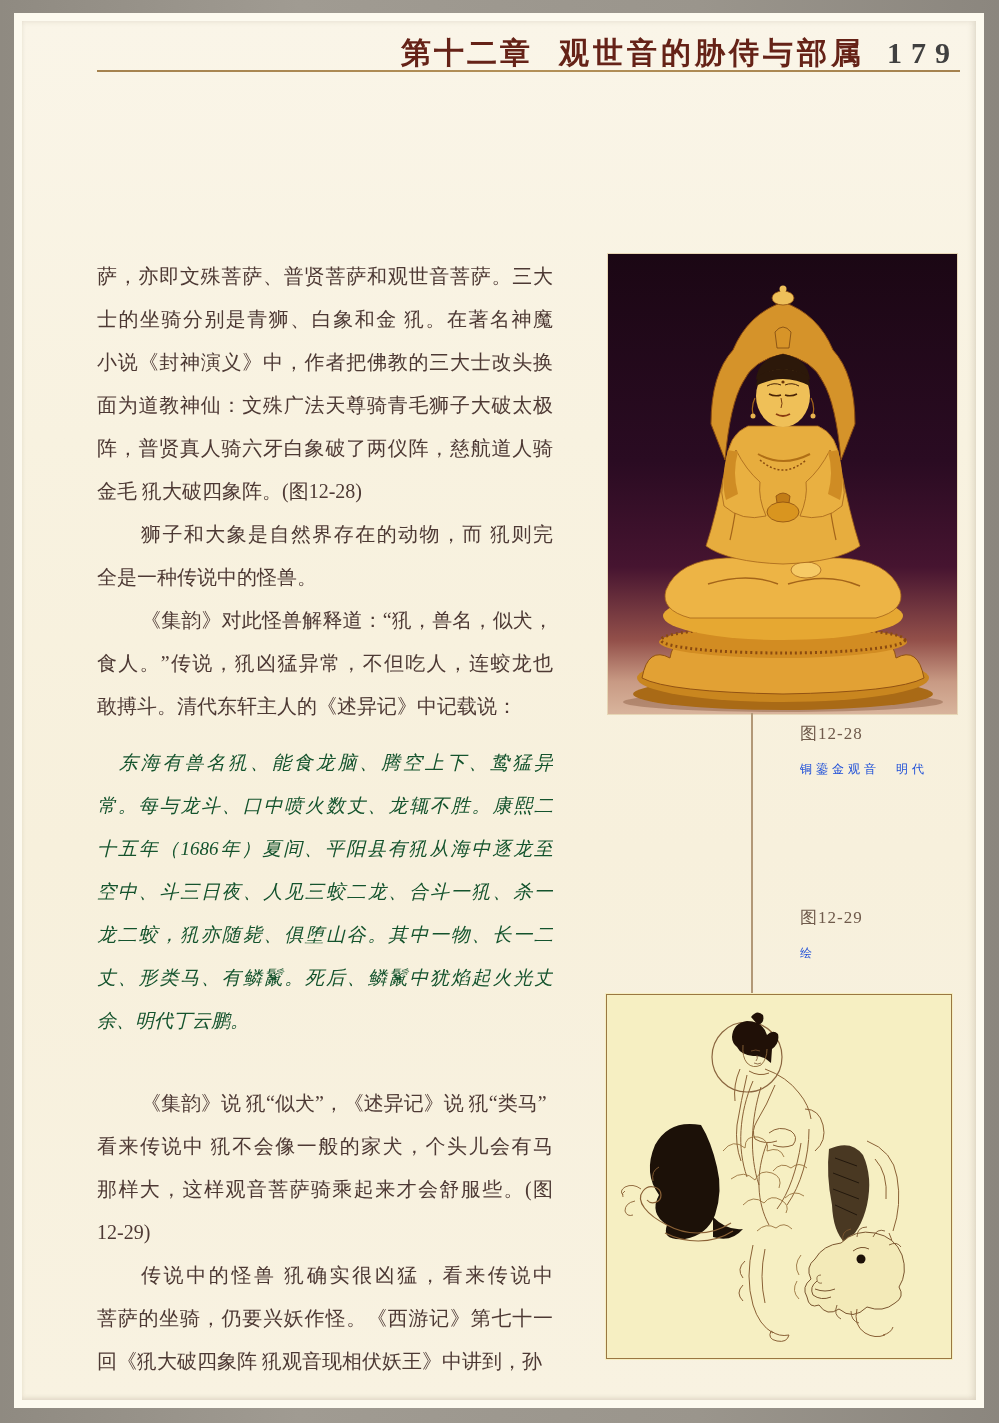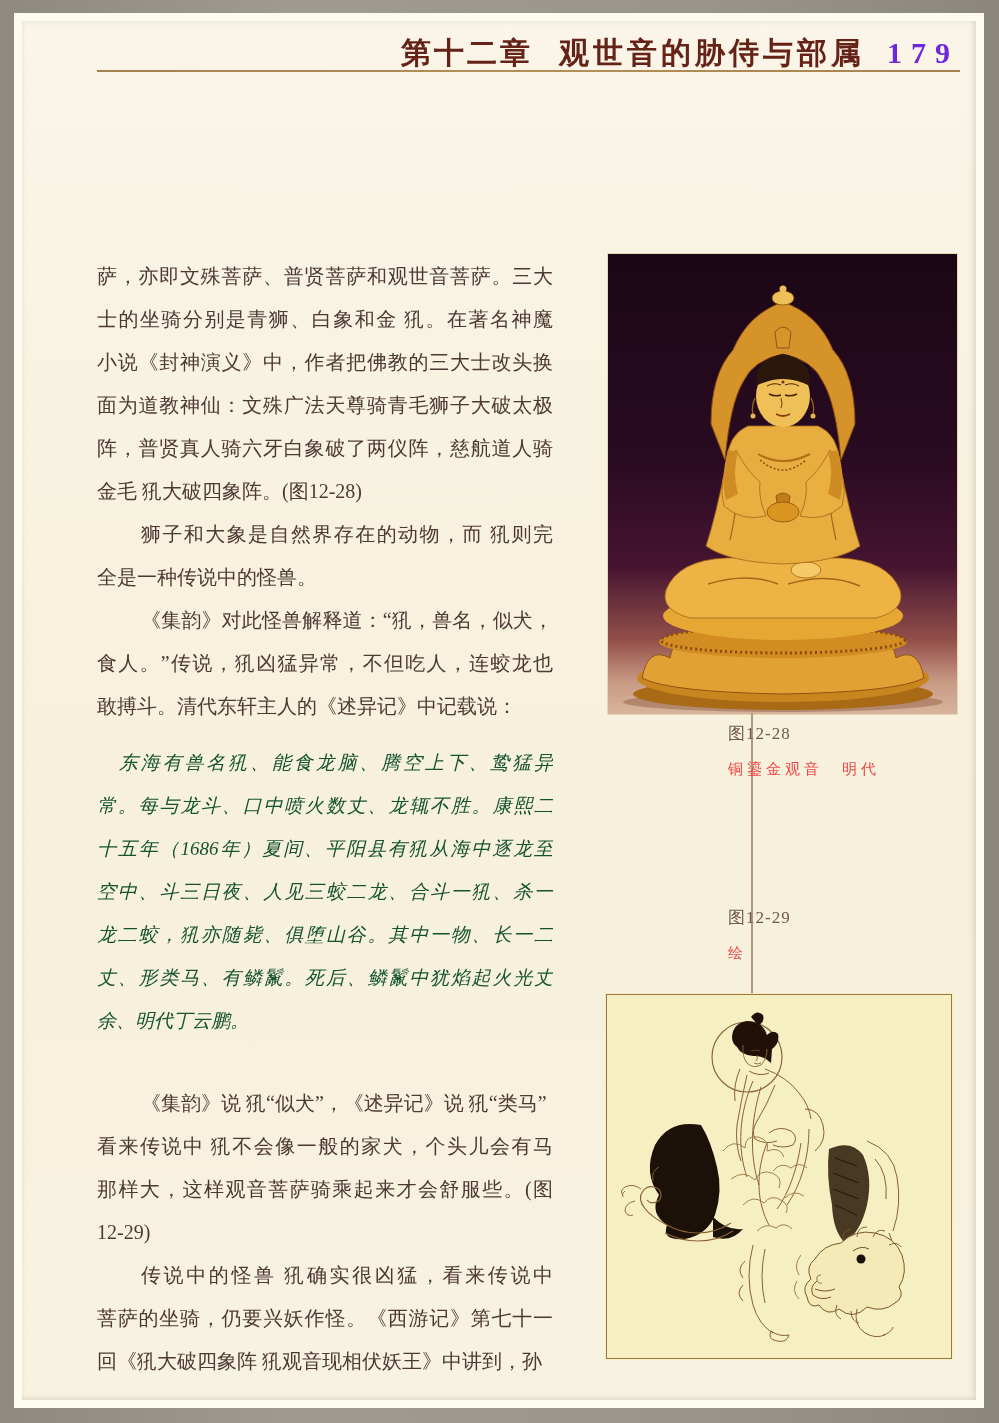--- a/index.html
+++ b/index.html
@@ -15,21 +15,21 @@
     box-shadow:inset -3px 0 6px rgba(90,70,50,.12), inset 0 -2px 4px rgba(90,70,50,.08);
   }
   
   .page-header{
     position:absolute;top:33px;right:40px;
     display:flex;align-items:baseline;
     color:#652217;font-weight:bold;font-size:30px;white-space:nowrap;
   }
   .chapter{letter-spacing:3px;}
   .htitle{letter-spacing:4px;margin-left:26px;}
-  .pnum{letter-spacing:9px;margin-left:22px;color:#6d28d9;}
+  .pnum{letter-spacing:9px;margin-left:22px;color:#404040;}
   .header-rule{
     position:absolute;top:70px;left:97px;width:863px;height:2px;
     background:linear-gradient(90deg,#a5824f,#b39058 50%,#a5824f);
   }
   
   .text-col{
     position:absolute;left:97px;top:255px;width:456px;
     font-size:20px;color:#4d3934;
   }
   .tline{
@@ -46,25 +46,25 @@
     position:absolute;left:607px;top:253px;width:349px;height:460px;
     border:1px solid #e7d7b6;box-sizing:content-box;
   }
   .fig-drawing{
     position:absolute;left:605px;top:993px;width:348px;height:367px;
   }
   .connector{
     position:absolute;left:751px;top:713px;width:2px;height:280px;
     background:#b29877;
   }
-  .caption{position:absolute;left:728px;}
+  .caption{position:absolute;left:800px;}
   #cap1{top:722px;}
   #cap2{top:906px;width:222px;}
   .cap-num{font-size:17px;color:#6f5a4b;letter-spacing:1px;margin-bottom:9px;}
-  .cap-text{font-size:15px;color:#ef4444;letter-spacing:4px;line-height:30px;}
+  .cap-text{font-size:12px;color:#1d4ed8;letter-spacing:4px;line-height:30px;}
 </style>
 </head>
 <body>
 
 <div class="page"></div>
 
 <div class="page-header">
   <span class="chapter">第十二章</span>
   <span class="htitle">观世音的胁侍与部属</span>
   <span class="pnum">179</span>

